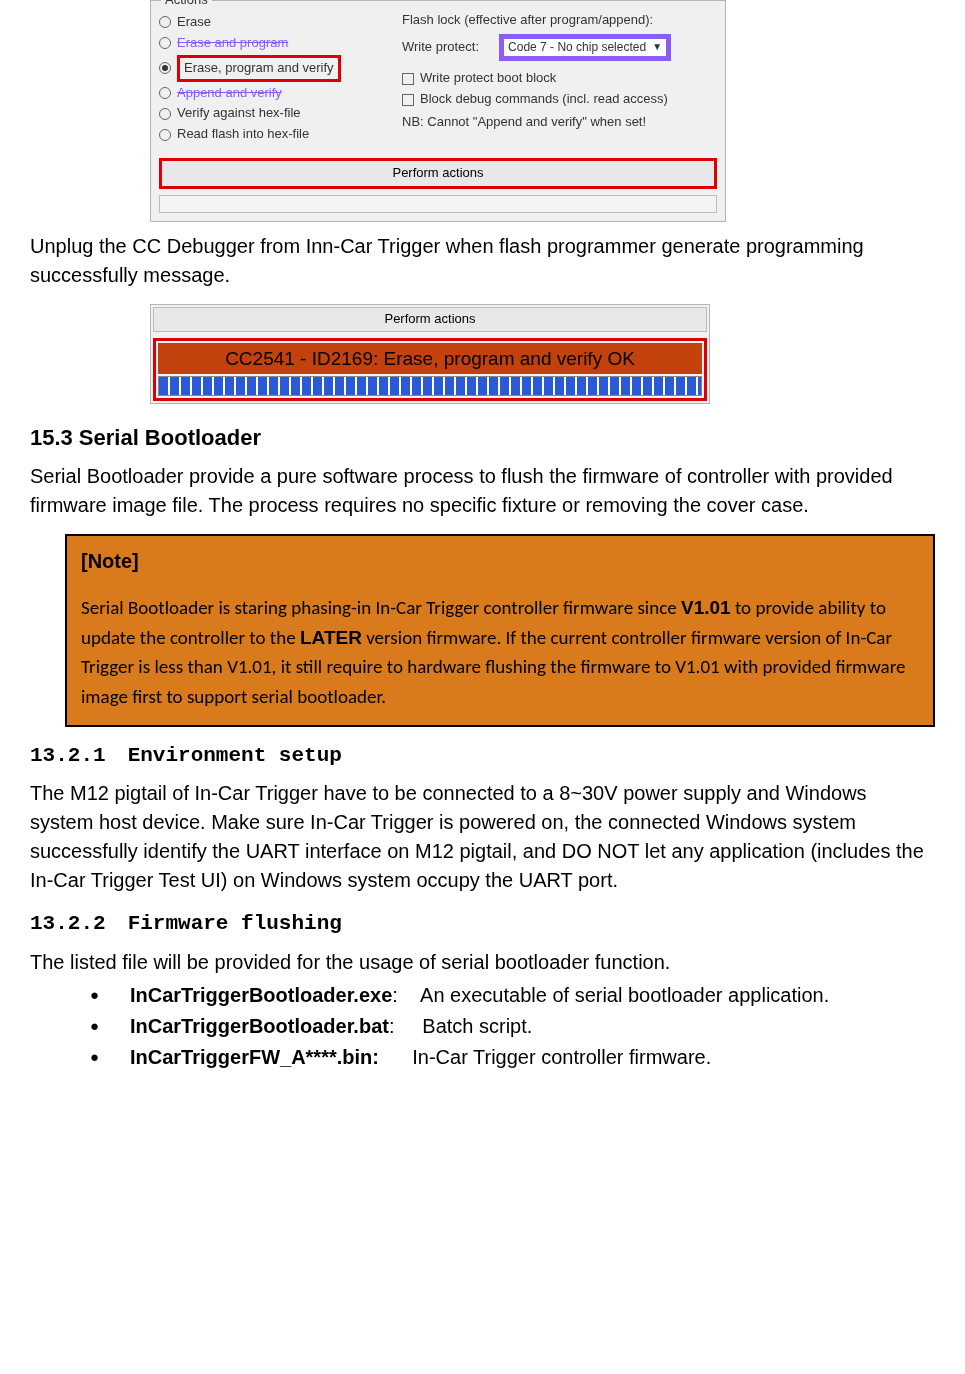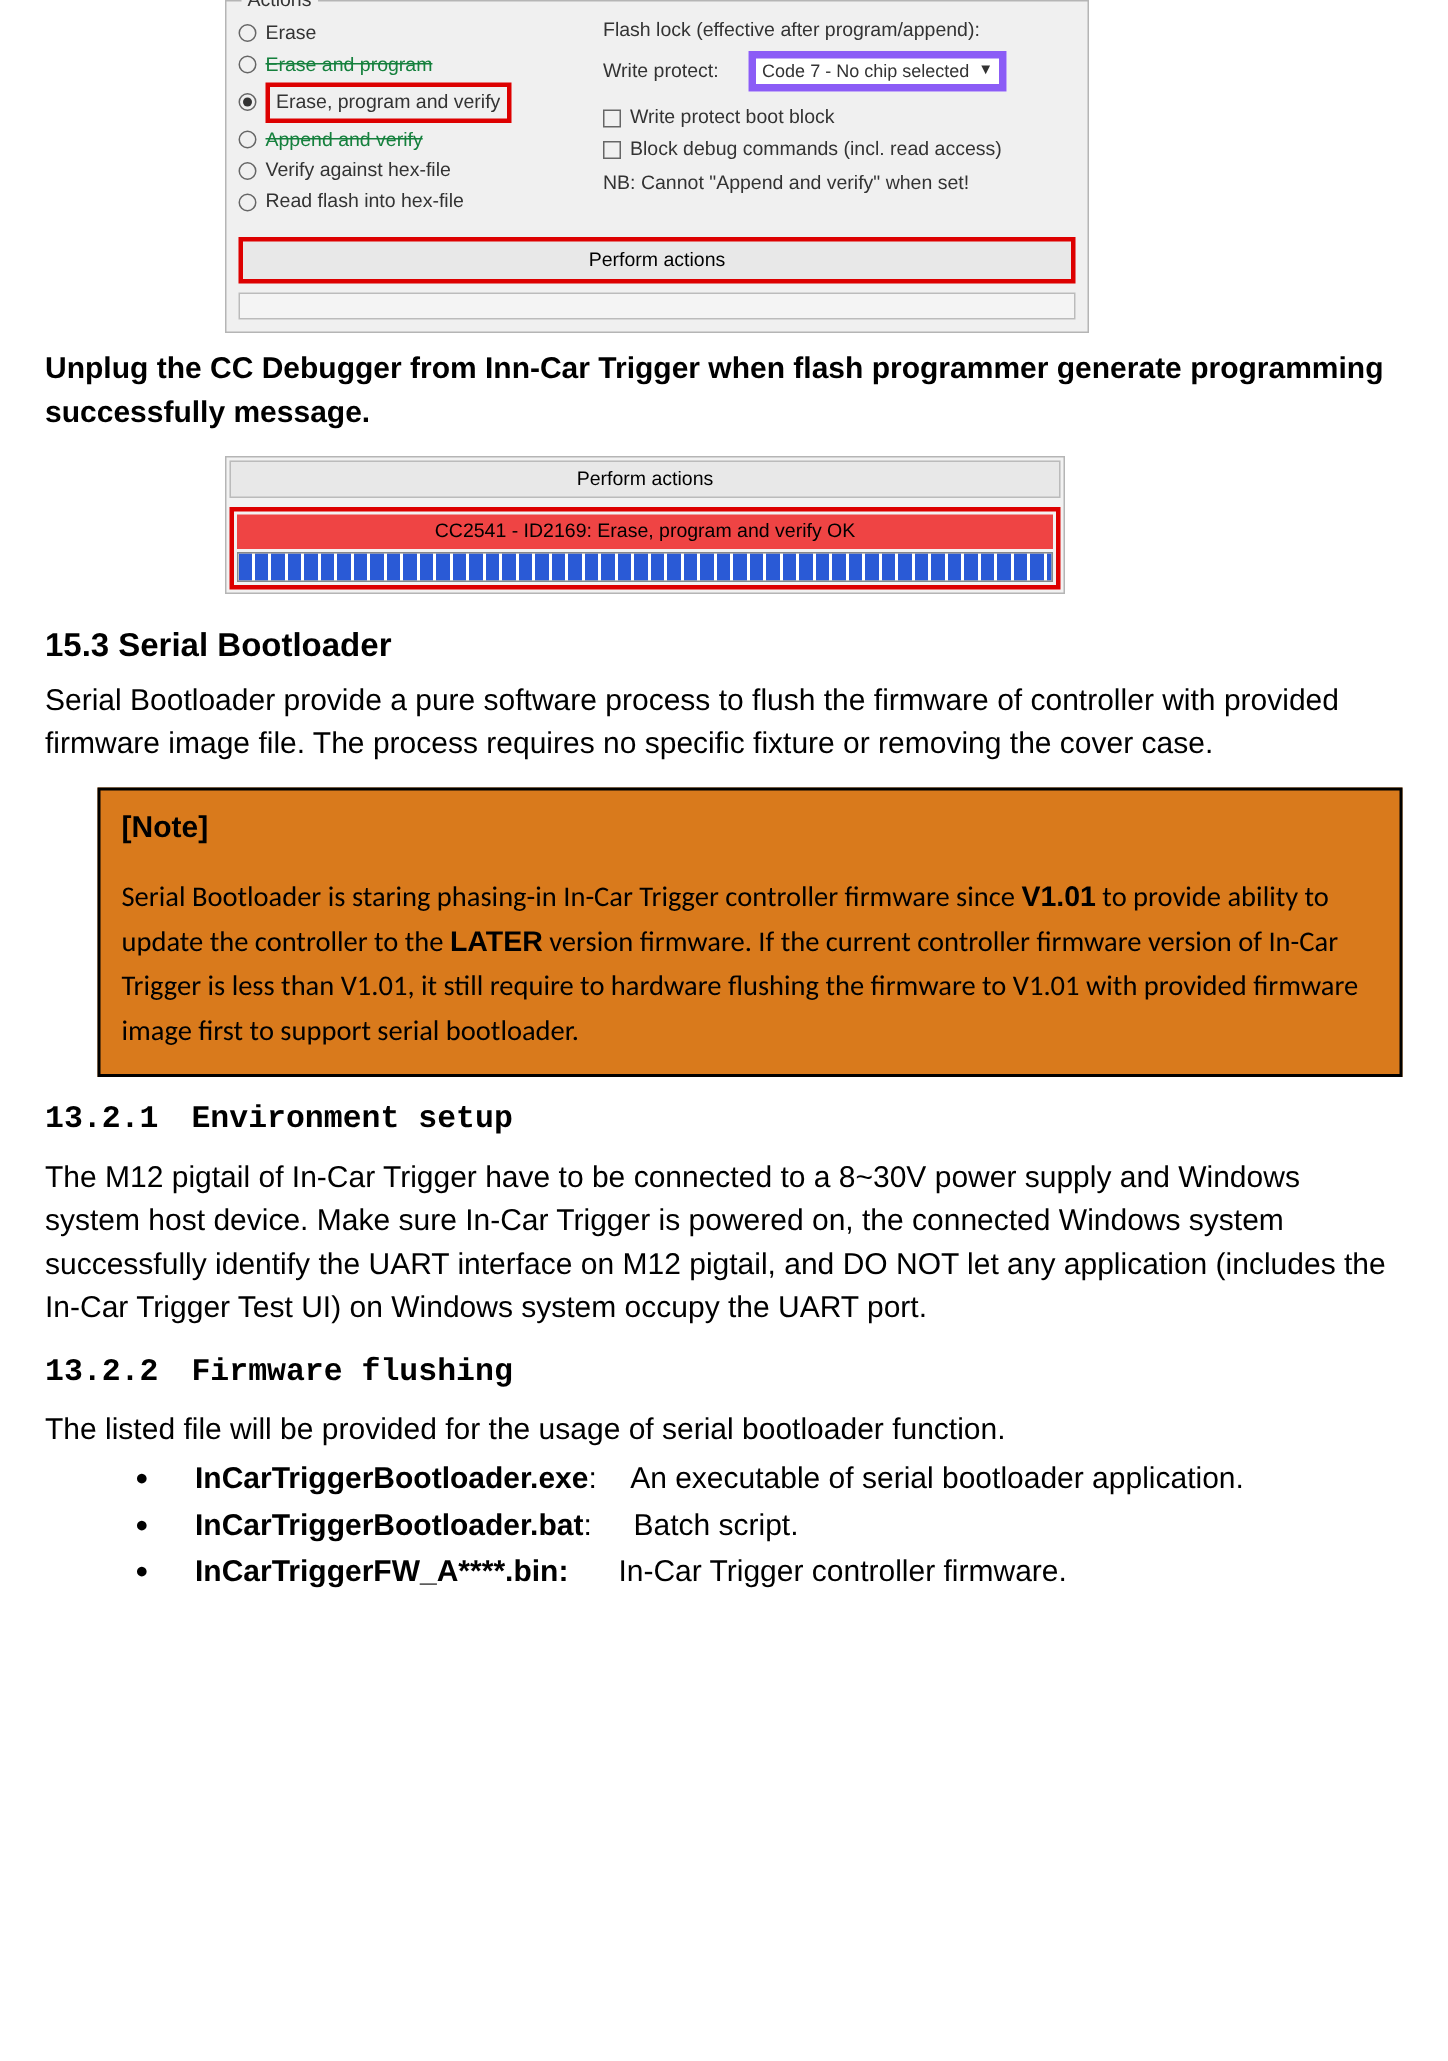--- a/index.html
+++ b/index.html
@@ -5,21 +5,21 @@
   * { box-sizing: border-box; margin: 0; padding: 0; }
   body {
     font-family: Arial, Helvetica, sans-serif;
     background: #fff;
     color: #000;
     width: 965px;
     padding: 0 30px 30px 30px;
     font-size: 20px;
     line-height: 1.45;
   }
-  .content-indent { margin-left: 65px; font-weight: bold; }
+  .content-indent { margin-left: 65px; }
   .content-indent-2 { margin-left: 35px; }
   .para { margin: 8px 0 14px 0; }
   .img-frame {
     margin: 0 0 10px 120px;
     width: 576px;
   }
   .img-frame.second { margin: 8px 0 18px 120px; width: 560px; }
   
   .groupbox {
     border: 1px solid #b5b5b5;
@@ -38,21 +38,21 @@
   }
   .cols { display: flex; gap: 18px; font-size: 13px; color: #333; }
   .col1 { flex: 0 0 225px; }
   .col2 { flex: 1; }
   .radio-row, .chk-row {
     display: flex; align-items: center; gap: 6px; margin: 2px 0;
     white-space: nowrap;
   }
   .radio { width:12px;height:12px;border:1px solid #666;border-radius:50%;display:inline-flex;align-items:center;justify-content:center;}
   .radio .dot{width:6px;height:6px;border-radius:50%;background:#333;}
-  .strike { text-decoration: line-through; color:#15803d; }
+  .strike { text-decoration: line-through; color:#8b5cf6; }
   .red-box { border: 3px solid #d00; padding: 1px 4px; display:inline-block; }
   .chk { width:12px;height:12px;border:1px solid #666;display:inline-block;}
   .dropdown { display:inline-flex;align-items:center;border:5px solid #8b5cf6;background:#fff;padding:0 4px;font-size:12px;gap:6px;}
   .ddarrow{font-size:10px;color:#333;}
   .perform-btn {
     margin-top: 12px;
     border: 3px solid #d00;
     background: #e8e8e8;
     text-align: center;
     font-size: 13px;
@@ -77,23 +77,23 @@
     text-align: center;
     padding: 2px 0;
   }
   .redbox2 {
     margin-top: 6px;
     border: 3px solid #d00;
     padding: 2px;
   }
   .prog-text {
     text-align: center;
-    font-size: 13px;
+    font-size: 19px;
     padding: 2px 0;
-    background: #ef4444;
+    background: #c2410c;
   }
   .progressbar {
     margin-top: 2px;
     height: 20px;
     border: 1px solid #888;
     background: repeating-linear-gradient(90deg,#2a5ad6 0,#2a5ad6 9px,#fff 9px,#fff 11px);
   }
   
   h2 {
     font-size: 22px;

